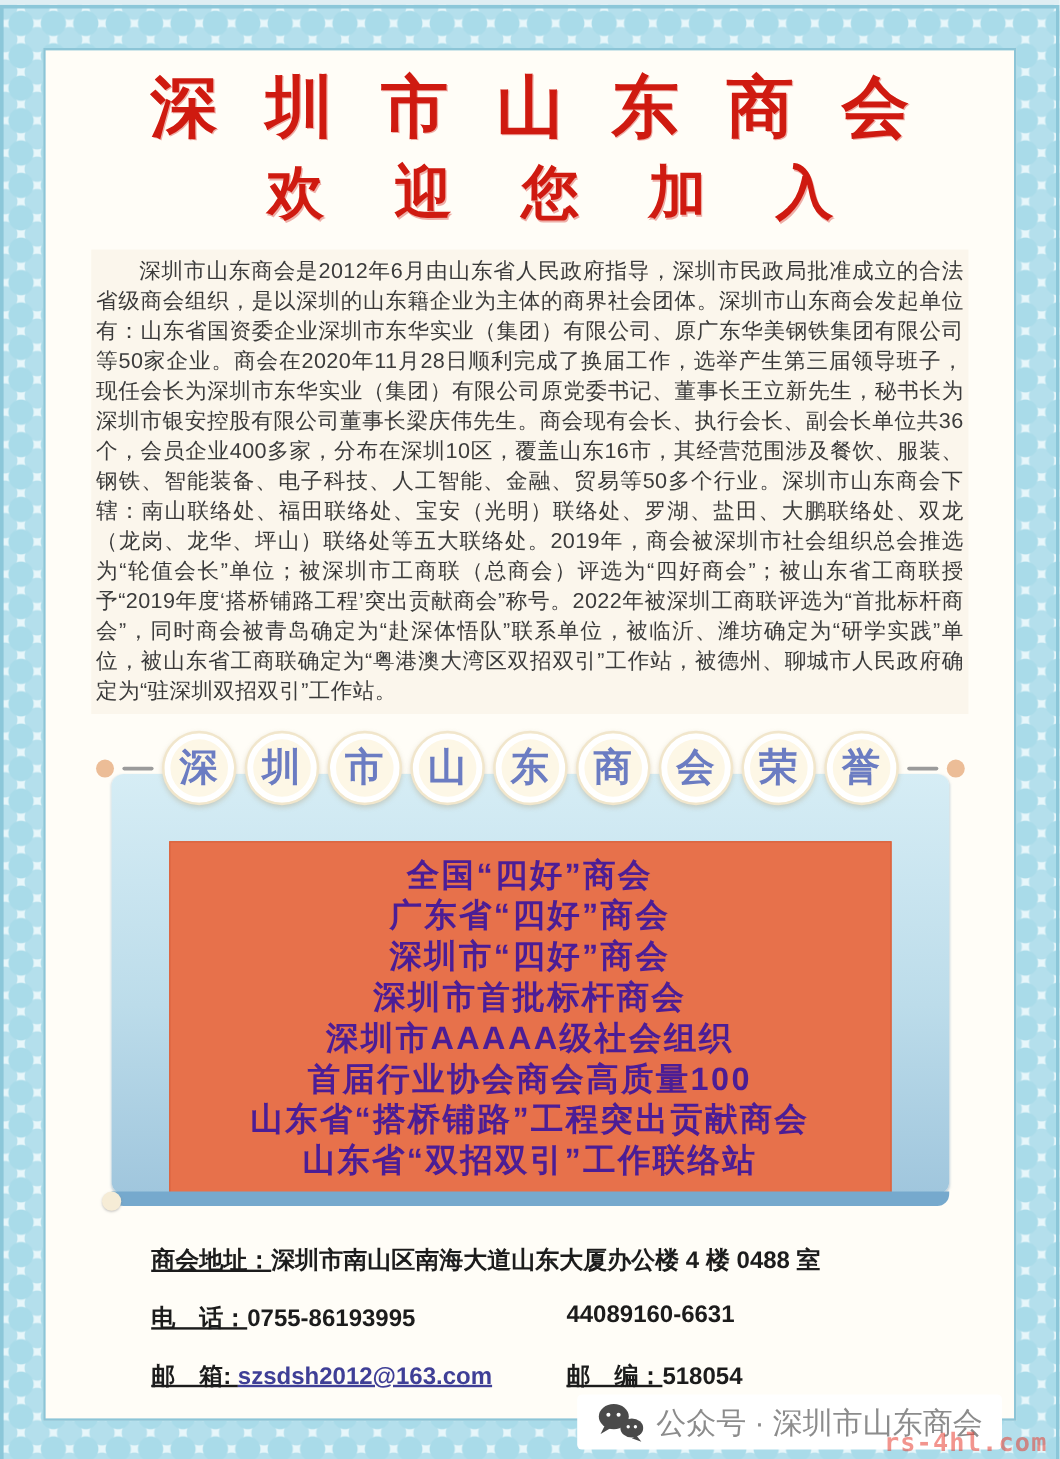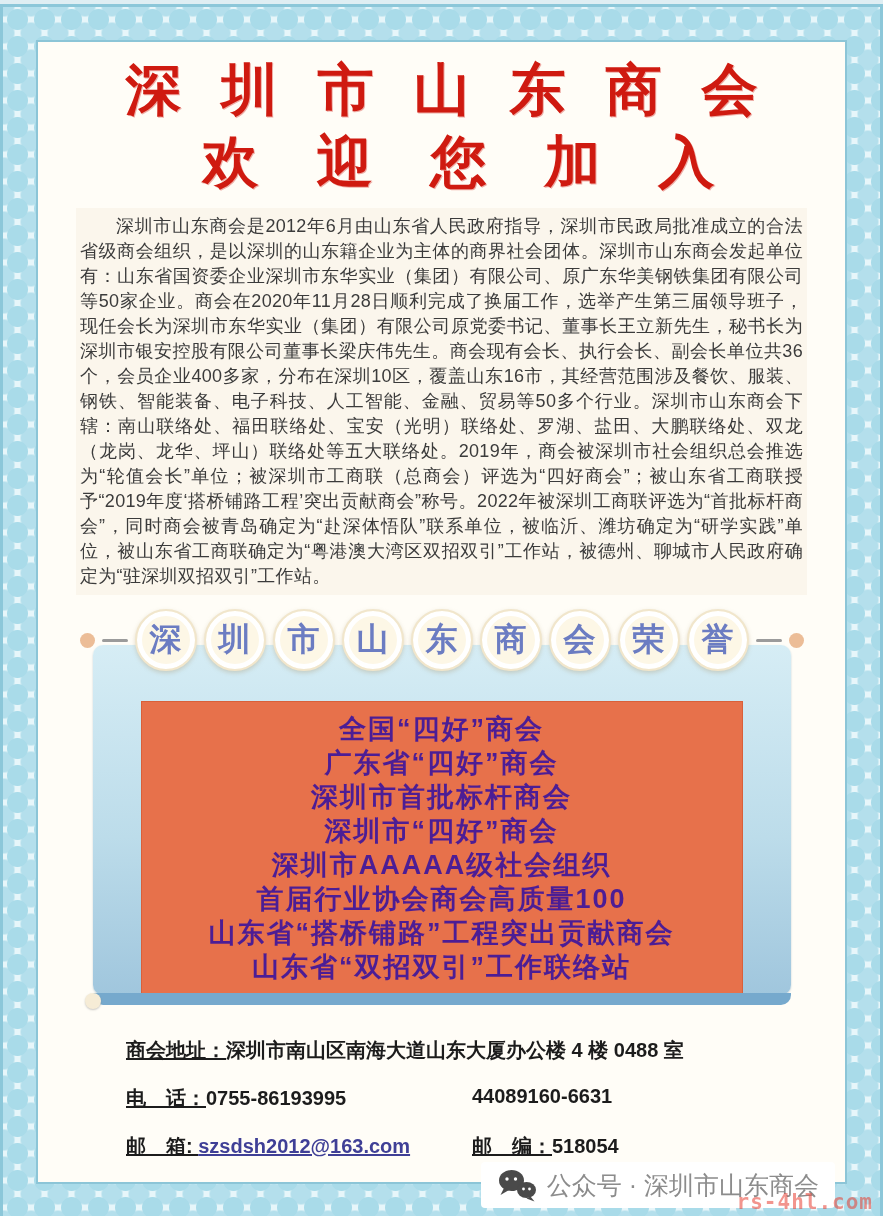--- a/index.html
+++ b/index.html
@@ -21,21 +21,21 @@
   .content{
     position:absolute;inset:36px;background:#fffdf7;
     border:2px solid #8cc5d7;overflow:hidden;
   }
 
   
   .title-block{text-align:center;margin-top:14px;}
   .title-line{color:#cf1a10;font-weight:900;font-family:"DejaVu Serif","Liberation Serif",serif;
     text-shadow:1px 1px 0 rgba(207,26,16,.35);white-space:nowrap;}
   .title-line.l1{font-size:56px;letter-spacing:40px;padding-left:40px;line-height:66px;}
-  .title-line.l2{font-size:56px;letter-spacing:58px;padding-left:92px;line-height:66px;margin-top:6px;}
+  .title-line.l2{font-size:48px;letter-spacing:58px;padding-left:92px;line-height:66px;margin-top:6px;}
 
   
   .intro{
     margin:14px 38px 0 38px;padding:6px 4px;
     background:rgba(247,238,221,.45);
     font-size:18px;line-height:25px;color:#3b3b3b;
     text-align:justify;text-indent:2em;letter-spacing:.3px;
   }
 
   
@@ -144,22 +144,22 @@
           <span>誉</span>
         </span>
       <span class="deco-dash"></span>
       <span class="deco-dot"></span>
     </div>
 
     <div class="honor-panel">
       <div class="honor-box">
         <div class="honor-line">全国“四好”商会</div>
         <div class="honor-line">广东省“四好”商会</div>
+        <div class="honor-line">深圳市“四好”商会</div>
         <div class="honor-line">深圳市首批标杆商会</div>
-        <div class="honor-line">深圳市“四好”商会</div>
         <div class="honor-line">深圳市AAAAA级社会组织</div>
         <div class="honor-line">首届行业协会商会高质量100</div>
         <div class="honor-line">山东省“搭桥铺路”工程突出贡献商会</div>
         <div class="honor-line">山东省“双招双引”工作联络站</div>
       </div>
       <div class="panel-bottom-bar"></div>
       <div class="panel-dot"></div>
     </div>
 
     <div class="contact">

